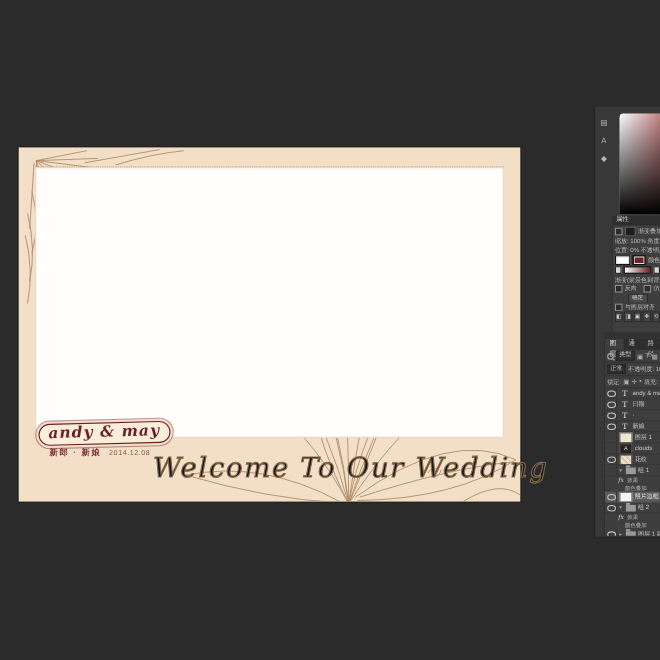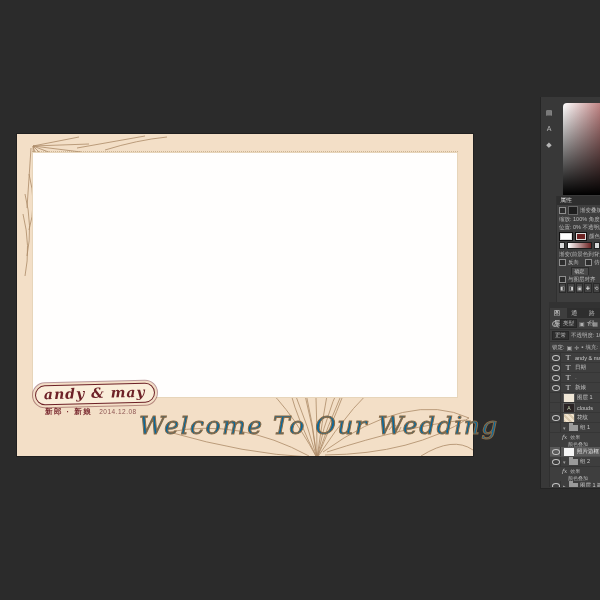--- a/index.html
+++ b/index.html
@@ -30,21 +30,21 @@
   }
   .names{
     position:absolute;left:28px;top:273px;font-size:7.5px;font-weight:bold;
     color:#7a2a30;letter-spacing:1.5px;white-space:nowrap;
   }
   .date{font-size:6.5px;font-weight:normal;color:#8d5452;letter-spacing:.5px;margin-left:7px}
   .welcome{
     position:absolute;left:122px;top:277px;white-space:nowrap;
     font-family:"DejaVu Serif",serif;font-style:italic;
     font-size:25px;letter-spacing:1.5px;
-    color:#0369a1;-webkit-text-stroke:1px #8a6a45;
+    color:#0f172a;-webkit-text-stroke:1px #8a6a45;
   }
   
   .dock{
     position:absolute;left:540px;top:97px;width:60px;height:391px;
     background:#383838;border-left:1px solid #242424;border-bottom:1px solid #242424;
   }
   .icon-strip{position:absolute;left:1px;top:12px;width:14px;display:flex;flex-direction:column;gap:9px;align-items:center}
   .strip-icon{color:#b5b5b5;font-size:7px;line-height:7px}
   .picker{
     position:absolute;left:22px;top:6px;width:38px;height:92px;

